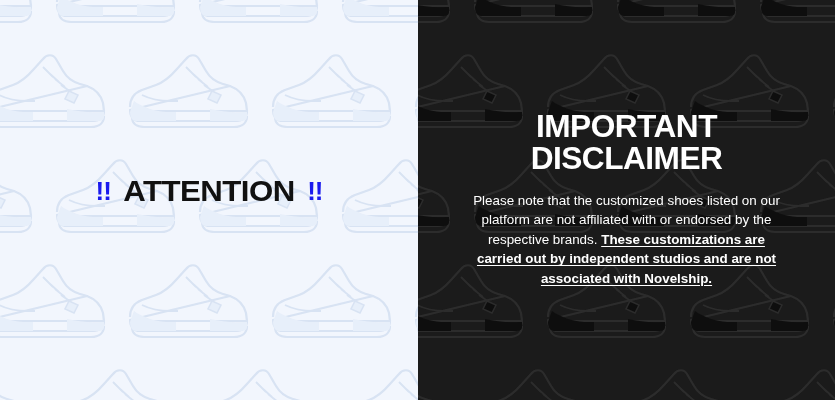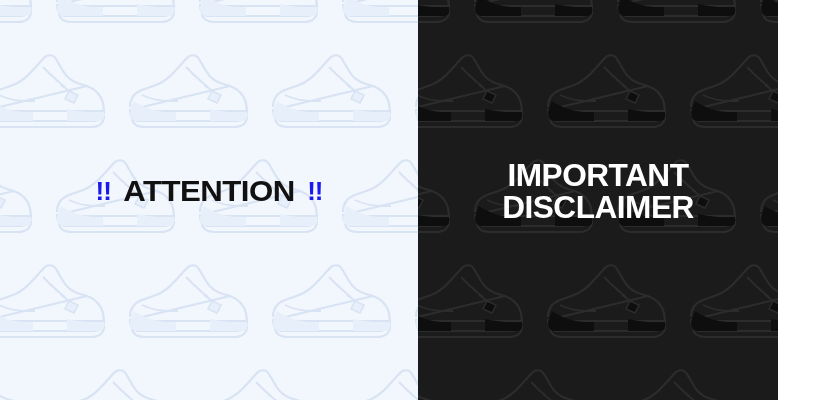--- a/index.html
+++ b/index.html
@@ -17,21 +17,21 @@
   
   .panel {
     position:relative;
     height:400px;
     overflow:hidden;
     display:flex;
     align-items:center;
     justify-content:center;
   }
   .panel-left  { width:418px; background:#f2f6fd; }
-  .panel-right { width:360px; background:#1b1b1b; }
+  .panel-right { width:417px; background:#1b1b1b; }
 
   
   .pattern {
     position:absolute;
     top:-40px; left:-60px;
     width:980px; height:500px;
     pointer-events:none;
   }
   .pattern svg { display:block; width:100%; height:100%; }
 
@@ -233,16 +233,19 @@
           <use href="#sneakerD" x="828" y="410"></use>
         </g>
       </svg>
     </div>
 
     <div class="content">
       <div class="heading heading-right">
         <span>IMPORTANT</span>
         <span class="hl2">DISCLAIMER</span>
       </div>
+      <p class="body-copy body-right">
+        <span>Please note that the customized shoes listed on our platform are not affiliated with or endorsed by the respective brands. </span><span class="emph">These customizations are carried out by independent studios and are not associated with Novelship.</span>
+      </p>
     </div>
   </div>
 
 </div>
 
 </body></html>

